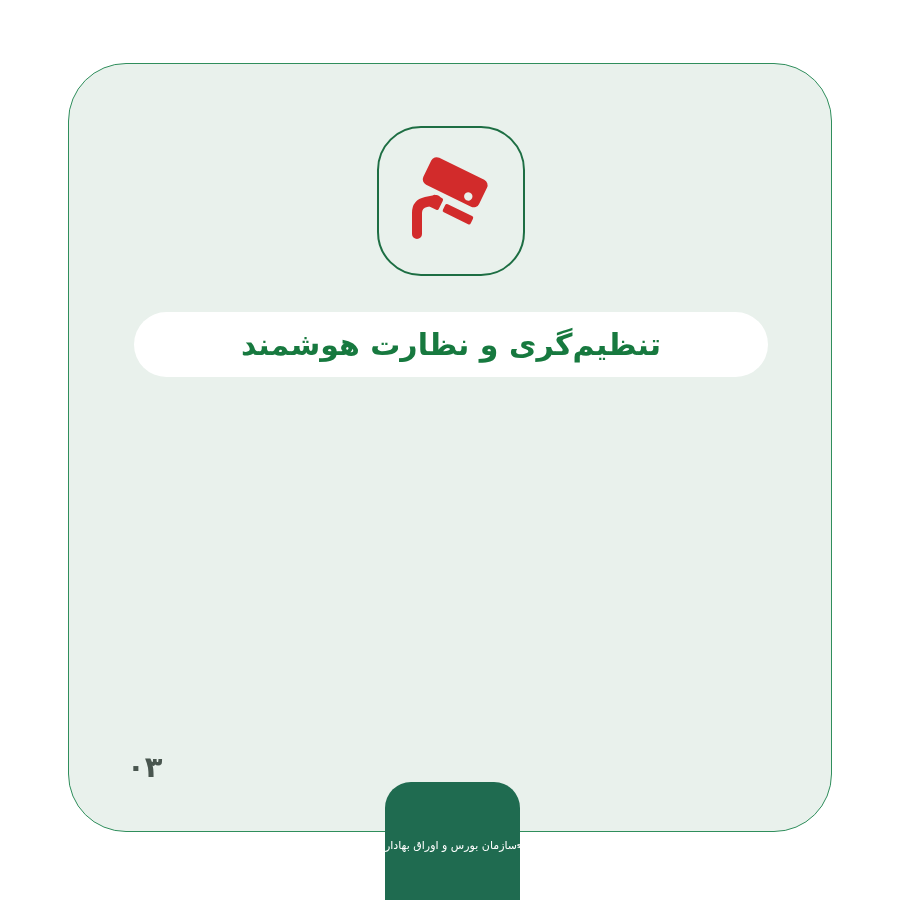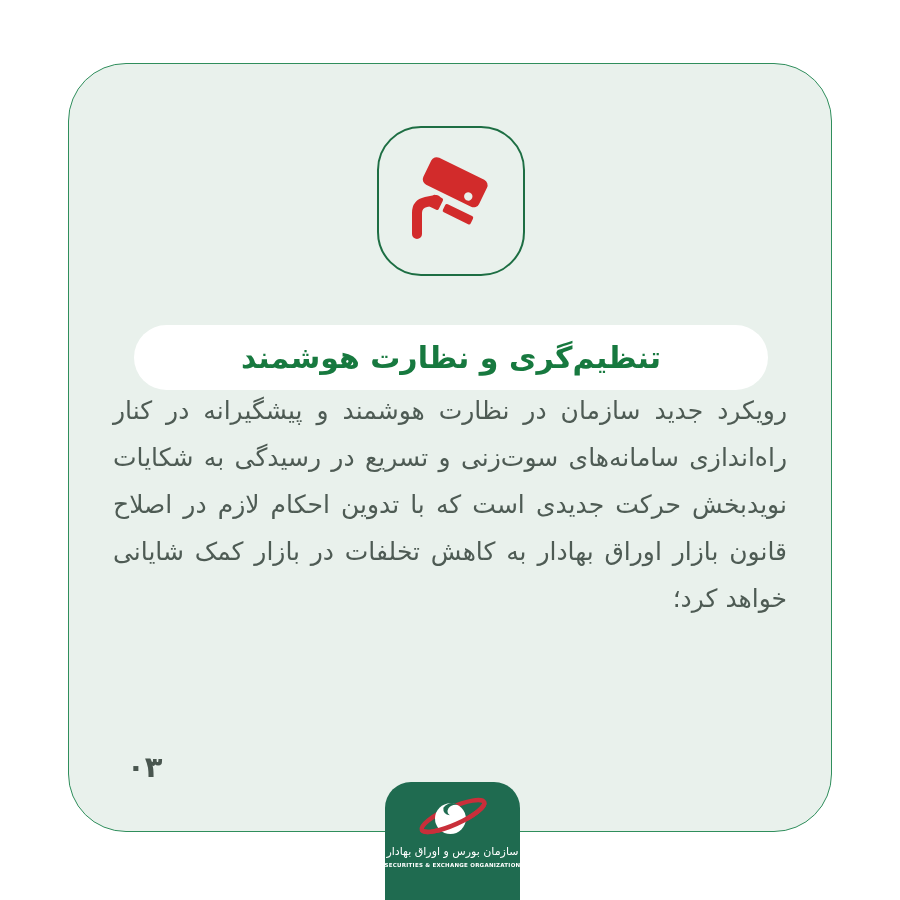--- a/index.html
+++ b/index.html
@@ -27,21 +27,21 @@
     border:2.5px solid var(--icon_box_border);
     border-radius:44px;
     display:flex;align-items:center;justify-content:center;
   }
   .icon-box svg{width:100px;height:100px;}
 
   
   .title-pill{
     position:absolute;left:65px;top:248px;width:634px;height:65px;
     background:var(--pill_bg);border-radius:33px;
-    display:flex;align-items:center;justify-content:center;margin-top:13px;
+    display:flex;align-items:center;justify-content:center;
   }
   .title-pill .title{
     direction:rtl;
     font-size:30px;font-weight:bold;color:var(--title_green);
     letter-spacing:-0.5px;white-space:nowrap;
   }
 
   
   .body-text{
     position:absolute;left:44px;right:44px;top:323px;
@@ -54,21 +54,21 @@
   .page-number{
     position:absolute;left:58px;top:686px;
     direction:rtl;font-size:29px;color:var(--page_number_color);font-weight:bold;
   }
 
   
   .badge{
     position:absolute;left:385px;top:782px;width:135px;height:118px;
     background:var(--badge_green);
     border-radius:26px 26px 0 0;
-    display:flex;flex-direction:column;align-items:center;
+    display:flex;flex-direction:row;align-items:center;
     padding-top:7px;z-index:5;
   }
   .badge .logo-mark{width:82px;height:54px;}
   .badge .org-fa{
     direction:rtl;color:#ffffff;font-size:11px;line-height:15px;
     white-space:nowrap;margin-top:1px;
   }
   .badge .org-en{
     color:#ffffff;font-size:5.5px;font-weight:bold;letter-spacing:0.25px;
     white-space:nowrap;margin-top:3px;
@@ -95,21 +95,20 @@
 
           <circle cx="69" cy="38" r="4.2" fill="var(--card_bg)"></circle>
         </g>
       </svg>
     </div>
 
     <div class="title-pill">
       <div class="title">تنظیم‌گری و نظارت هوشمند</div>
     </div>
 
-    <p class="body-text">رویکرد جدید سازمان در نظارت هوشمند و پیشگیرانه در کنار راه‌اندازی سامانه‌های سوت‌زنی و تسریع در رسیدگی به شکایات نویدبخش حرکت جدیدی است که با تدوین احکام لازم در اصلاح قانون بازار اوراق بهادار به کاهش تخلفات در بازار کمک شایانی خواهد کرد؛</p>
 
     <div class="page-number">۰۳</div>
 
   </div>
 
   <div class="badge">
     <svg class="logo-mark" viewBox="0 0 120 84" aria-hidden="true">
 
       <g transform="rotate(-24 60 42)">
         <ellipse cx="60" cy="42" rx="53" ry="13.5" fill="none" stroke="var(--logo_red)" stroke-width="7"></ellipse>

